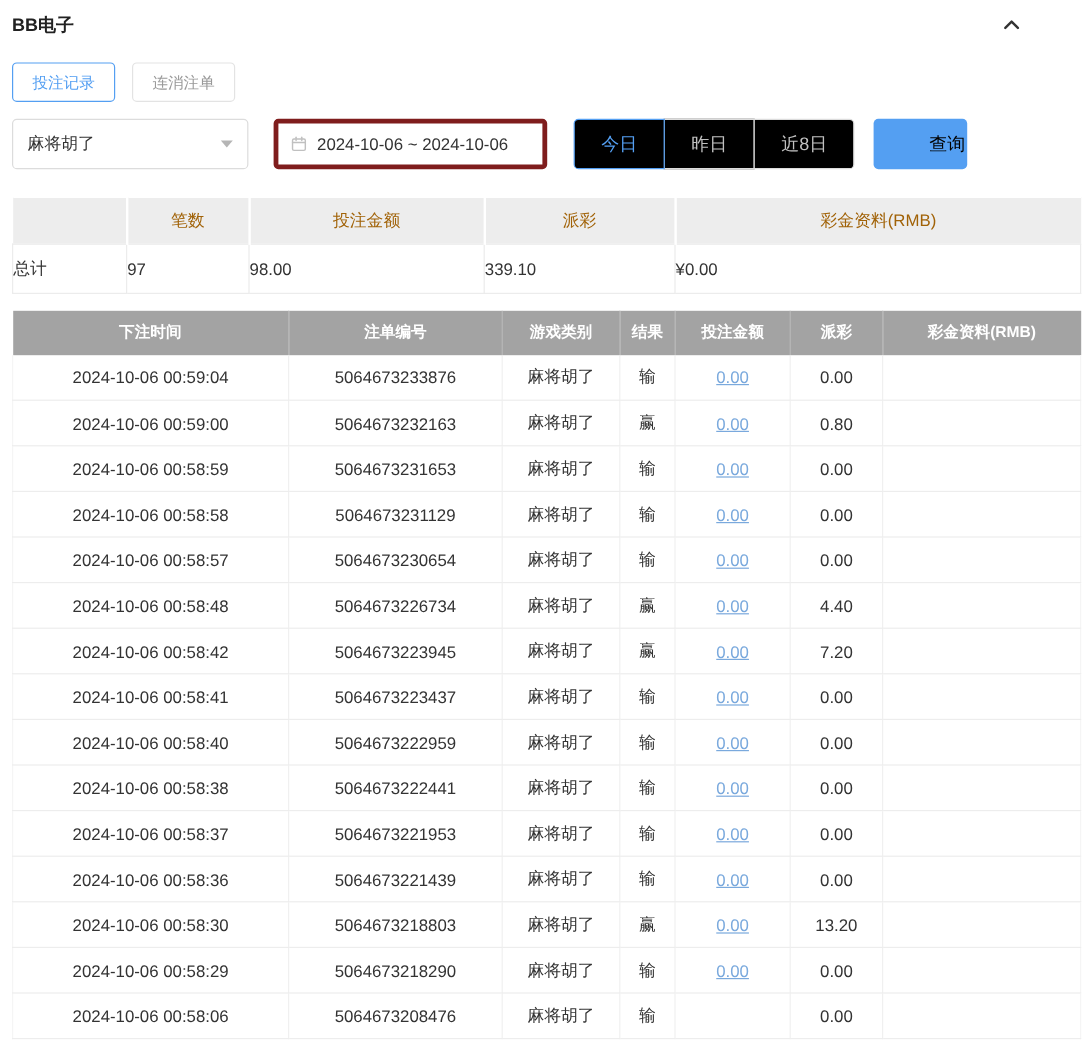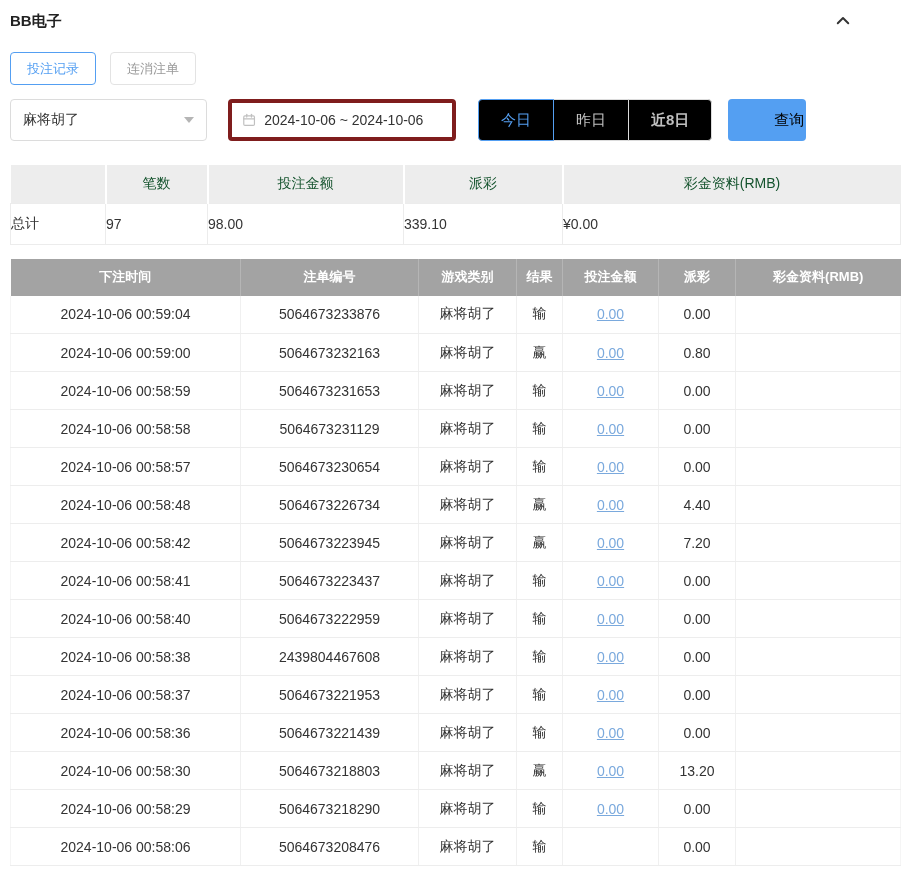--- a/index.html
+++ b/index.html
@@ -29,32 +29,32 @@
   .daterange { width: 228px; height: 42px; border: 4px solid #7f1d1d; border-radius: 4px;
                display: flex; align-items: center; gap: 8px; padding: 0 10px;
                margin-left: 21px; background: #fff; }
   .daterange input { border: none; outline: none; width: 100%; font-size: 14px; color: #333;
                      font-family: "Liberation Sans", sans-serif; background: transparent; }
   .quick { display: flex; margin-left: 22px; }
   .quick button { height: 42px; padding: 0 22px; background: #000000; border: 1px solid #dcdcdc;
                   color: #c0c0c0; font-size: 15px; cursor: pointer; margin-left: -1px;
                   font-family: "Liberation Sans", sans-serif; }
   .quick button:first-child { border-radius: 4px 0 0 4px; margin-left: 0; }
-  .quick button:last-child { border-radius: 0 4px 4px 0; font-weight: bold; }
+  .quick button:last-child { border-radius: 0 4px 4px 0; }
   .quick button.active { color: var(--accent, #549ff2); border-color: var(--accent, #549ff2);
                          position: relative; z-index: 1; }
   .search-btn { height: 42px; width: 78px; margin-left: 16px; border: none; border-radius: 4px;
                 background: var(--accent, #549ff2); color: #000000; font-size: 15px; cursor: pointer;
                 font-family: "Liberation Sans", sans-serif; padding-left: 44px; }
 
   
   table { border-collapse: collapse; table-layout: fixed; width: 890px; }
   .summary { margin-top: 22px; }
   .summary th { background: #ededed; height: 39px; font-weight: normal; font-size: 14px;
-                color: #14532d; border: 2px solid #fff; border-bottom: none; }
+                color: #a16207; border: 2px solid #fff; border-bottom: none; }
   .summary th:first-child { border-left: none; }
   .summary th:last-child { border-right: none; }
   .summary td { height: 41px; text-align: left; border: 1px solid #ececec; font-size: 14px; }
 
   
   .bets { margin-top: 14px; }
   .bets th { background: var(--table_header_bg, #a3a3a3); color: #fff; font-size: 13px;
              font-weight: bold; height: 37px; border-right: 1px solid #b5b5b5; }
   .bets th:last-child { border-right: none; }
   .bets td { height: 38px; text-align: center; font-size: 14px; color: #333;
@@ -233,21 +233,21 @@
           <td>2024-10-06 00:58:40</td>
           <td>5064673222959</td>
           <td>麻将胡了</td>
           <td>输</td>
           <td><a class="bet-link">0.00</a></td>
           <td>0.00</td>
           <td></td>
         </tr>
         <tr>
           <td>2024-10-06 00:58:38</td>
-          <td>2439804467608</td>
+          <td>5064673222441</td>
           <td>麻将胡了</td>
           <td>输</td>
           <td><a class="bet-link">0.00</a></td>
           <td>0.00</td>
           <td></td>
         </tr>
         <tr>
           <td>2024-10-06 00:58:37</td>
           <td>5064673221953</td>
           <td>麻将胡了</td>

